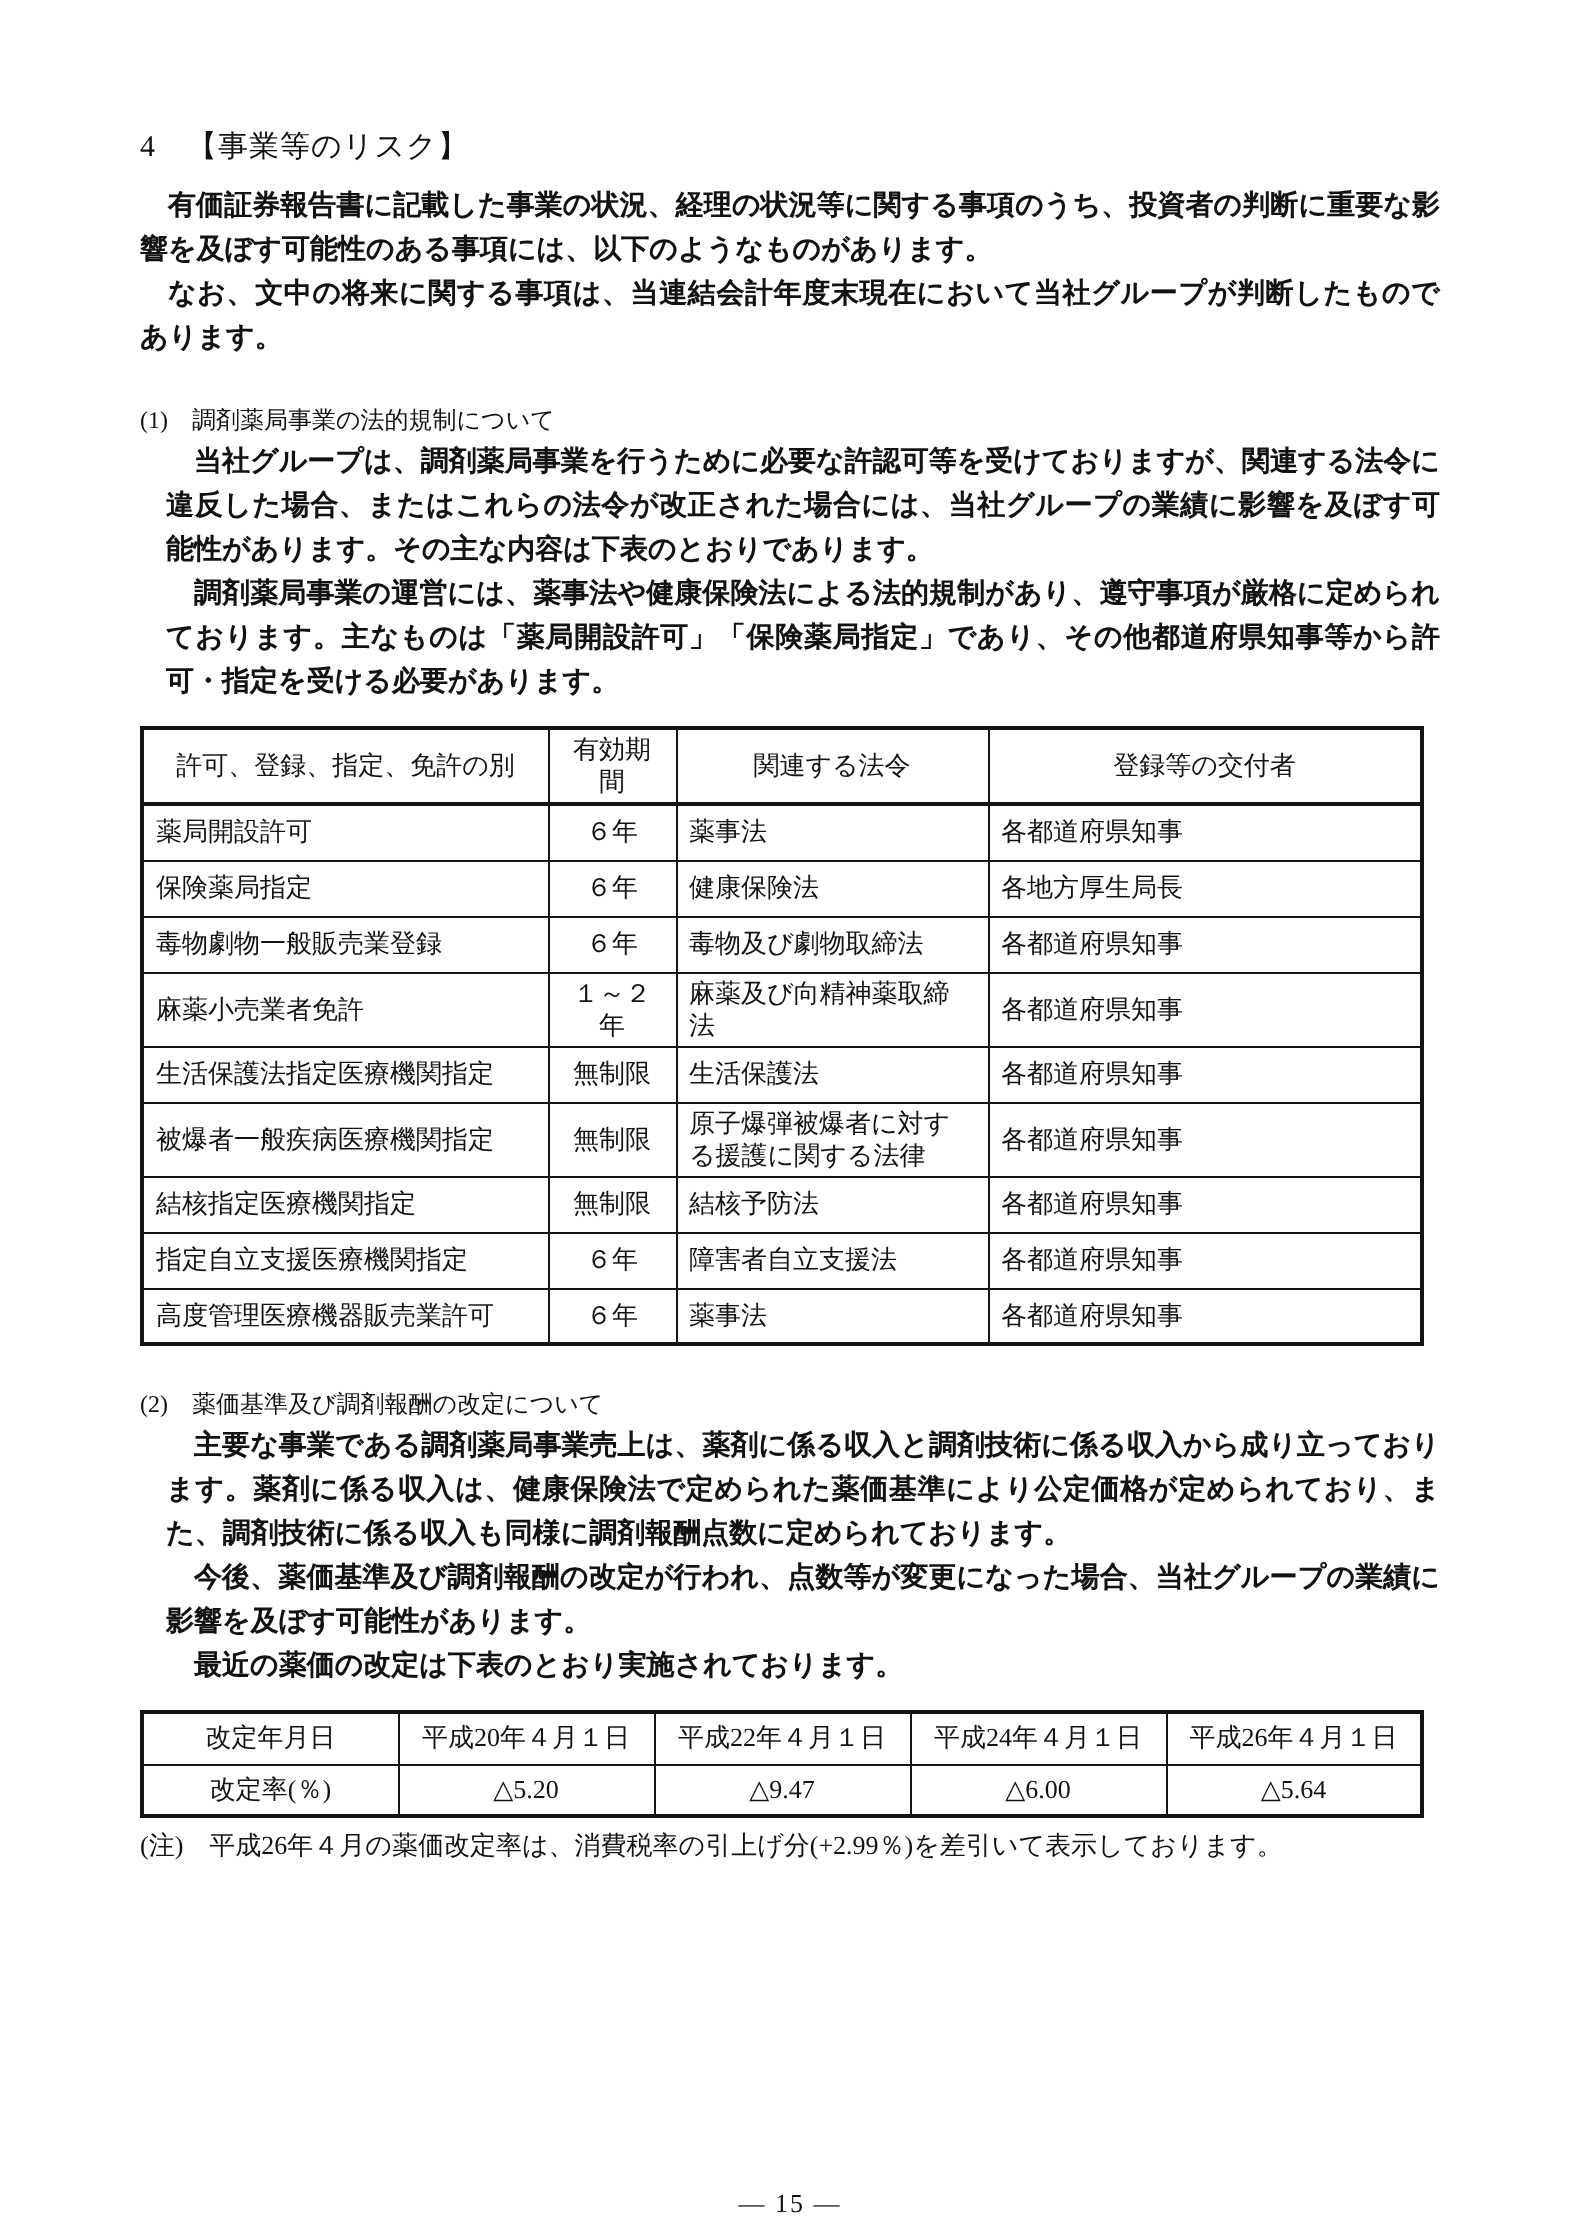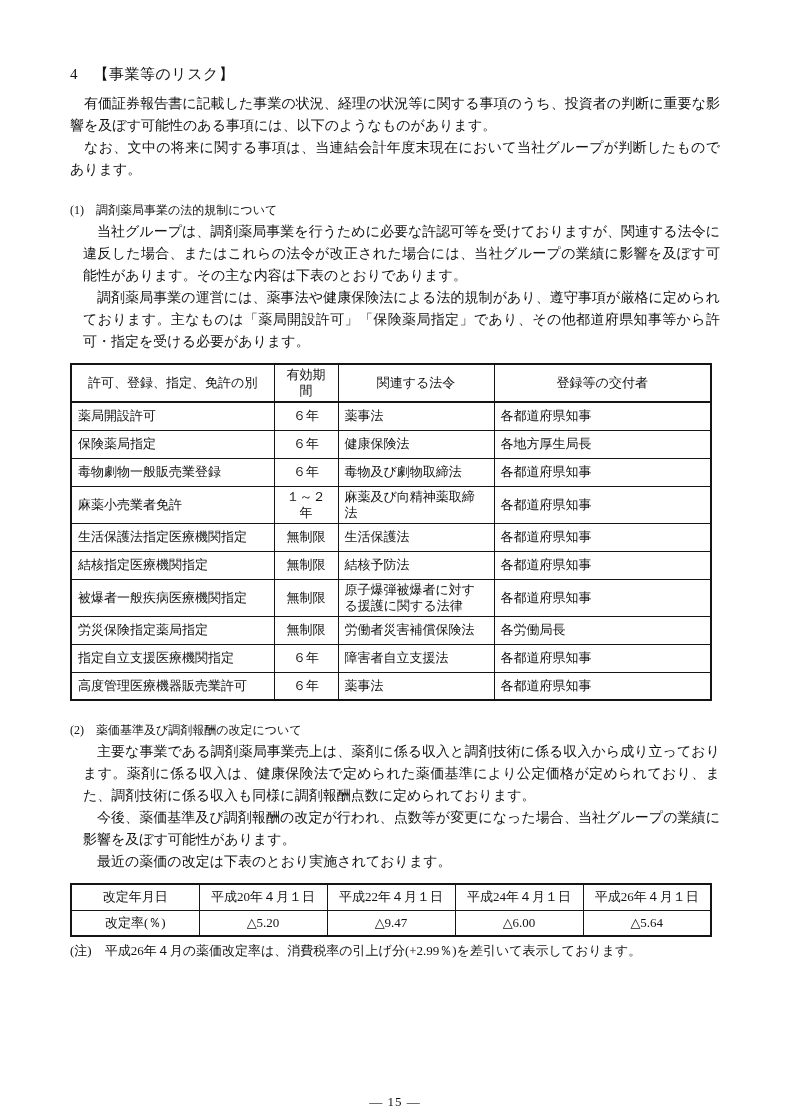--- a/index.html
+++ b/index.html
@@ -9,21 +9,21 @@
     position:relative; overflow:hidden;
     font-family:"Liberation Serif","DejaVu Serif",serif;
     color:#121212;
   }
   .page { padding:62px 70px 0 70px; }
 
   .doc-title { font-size:15px; line-height:24px; letter-spacing:0.5px; }
 
   .para {
     font-size:14px; line-height:22px;
-    text-indent:1em; text-align:justify;
+    text-indent:1em; text-align:justify;font-weight:bold;
   }
   .intro { margin-top:7px; }
   .section { margin-top:18px; }
   .section-heading { font-size:12px; line-height:22px; }
   .section-body { margin-left:13px; }
   .section-body .para { margin-top:0; }
 
   table.doc-table {
     border-collapse:collapse;
     width:640px;
@@ -115,36 +115,30 @@
             <td class="c2">麻薬及び向精神薬取締法</td>
             <td class="c3">各都道府県知事</td>
           </tr>
           <tr>
             <td class="c0">生活保護法指定医療機関指定</td>
             <td class="c1">無制限</td>
             <td class="c2">生活保護法</td>
             <td class="c3">各都道府県知事</td>
           </tr>
           <tr>
-            <td class="c0">結核指定医療機関指定</td>
-            <td class="c1">無制限</td>
-            <td class="c2">結核予防法</td>
-            <td class="c3">各都道府県知事</td>
-          </tr>
-          <tr>
             <td class="c0">被爆者一般疾病医療機関指定</td>
             <td class="c1">無制限</td>
             <td class="c2">原子爆弾被爆者に対する援護に関する法律</td>
             <td class="c3">各都道府県知事</td>
           </tr>
           <tr>
-            <td class="c0">労災保険指定薬局指定</td>
+            <td class="c0">結核指定医療機関指定</td>
             <td class="c1">無制限</td>
-            <td class="c2">労働者災害補償保険法</td>
-            <td class="c3">各労働局長</td>
+            <td class="c2">結核予防法</td>
+            <td class="c3">各都道府県知事</td>
           </tr>
           <tr>
             <td class="c0">指定自立支援医療機関指定</td>
             <td class="c1">６年</td>
             <td class="c2">障害者自立支援法</td>
             <td class="c3">各都道府県知事</td>
           </tr>
           <tr>
             <td class="c0">高度管理医療機器販売業許可</td>
             <td class="c1">６年</td>

